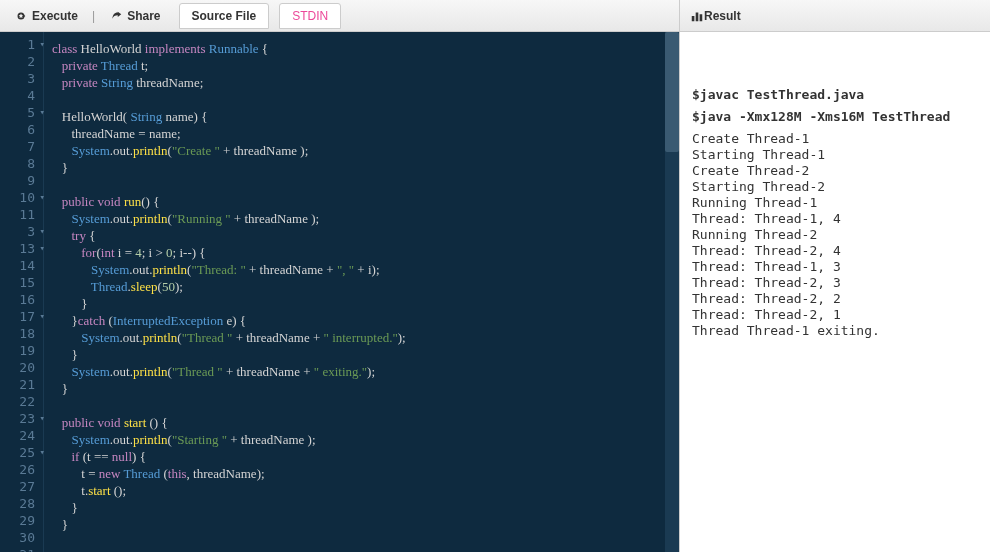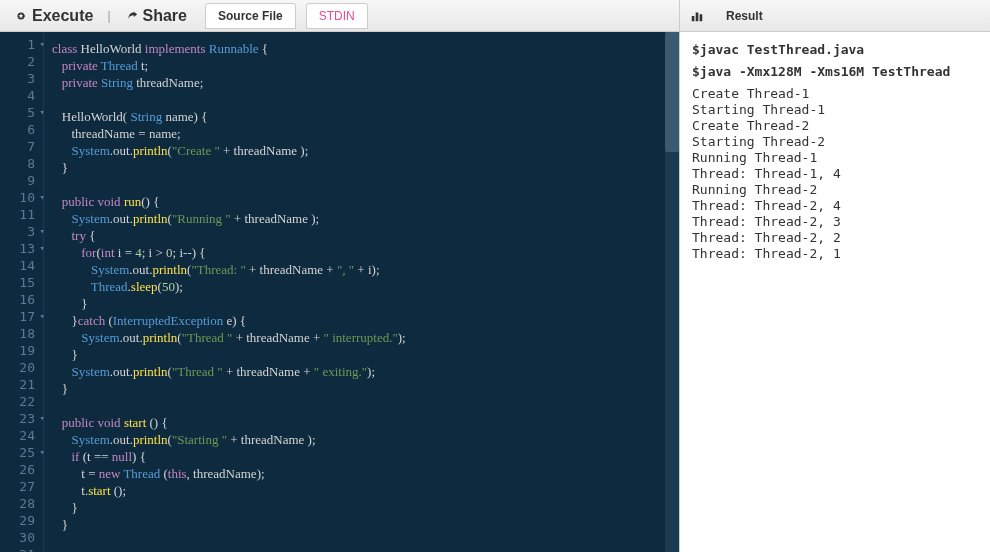--- a/index.html
+++ b/index.html
@@ -27,21 +27,21 @@
       padding: 0 6px;
       gap: 4px;
     }
     .toolbar-btn {
       display: flex;
       align-items: center;
       gap: 4px;
       padding: 4px 8px;
       border-radius: 3px;
       cursor: pointer;
-      font-size: 16px;
+      font-size: 12px;
       color: #333;
       font-weight: bold;
       text-align: right;
     }
     .toolbar-sep {
       color: #999;
       margin: 0 2px;
     }
     .tab {
       padding: 5px 12px;
@@ -128,33 +128,34 @@
       display: flex;
       flex-direction: column;
     }
     .result-header {
       height: 32px;
       background: linear-gradient(#f7f7f7, #e8e8e8);
       border-bottom: 1px solid #ccc;
       display: flex;
       align-items: center;
       padding: 0 10px;
-      gap: 22px;
+      gap: 0;
       font-weight: bold;
       font-size: 12px;
       color: #333;
     }
     .result-body {
       flex: 1;
       padding: 10px 12px;
       font-family: 'Consolas', 'Monaco', monospace;
       font-size: 13px;
       line-height: 16px;
       color: #333;
       overflow-y: auto;
+      margin-top: 45px;
     }
     .result-cmd {
       font-weight: bold;
       margin-bottom: 6px;
     }
     .result-output div {
       white-space: pre;
     }
     .icon-svg {
       width: 14px;
@@ -247,18 +248,20 @@
     <div class="result-cmd">$java -Xmx128M -Xms16M TestThread</div>
     <div class="result-output" id="output">
         <div>Create Thread-1</div>
         <div>Starting Thread-1</div>
         <div>Create Thread-2</div>
         <div>Starting Thread-2</div>
         <div>Running Thread-1</div>
         <div>Thread: Thread-1, 4</div>
         <div>Running Thread-2</div>
         <div>Thread: Thread-2, 4</div>
+        <div>Thread: Thread-1, 3</div>
         <div>Thread: Thread-2, 3</div>
         <div>Thread: Thread-2, 2</div>
         <div>Thread: Thread-2, 1</div>
+        <div>Thread Thread-1 exiting.</div>
       </div>
   </div>
 </div>
 
 </body></html>

